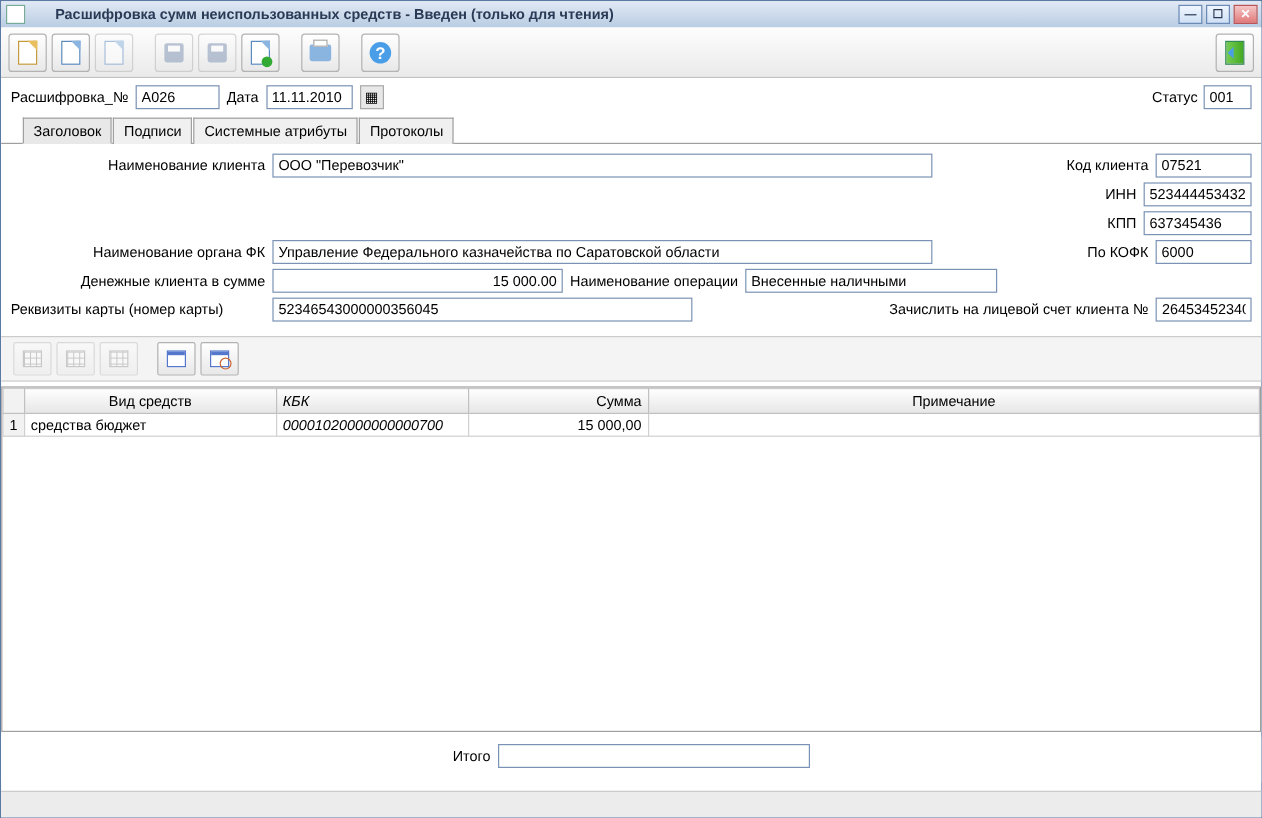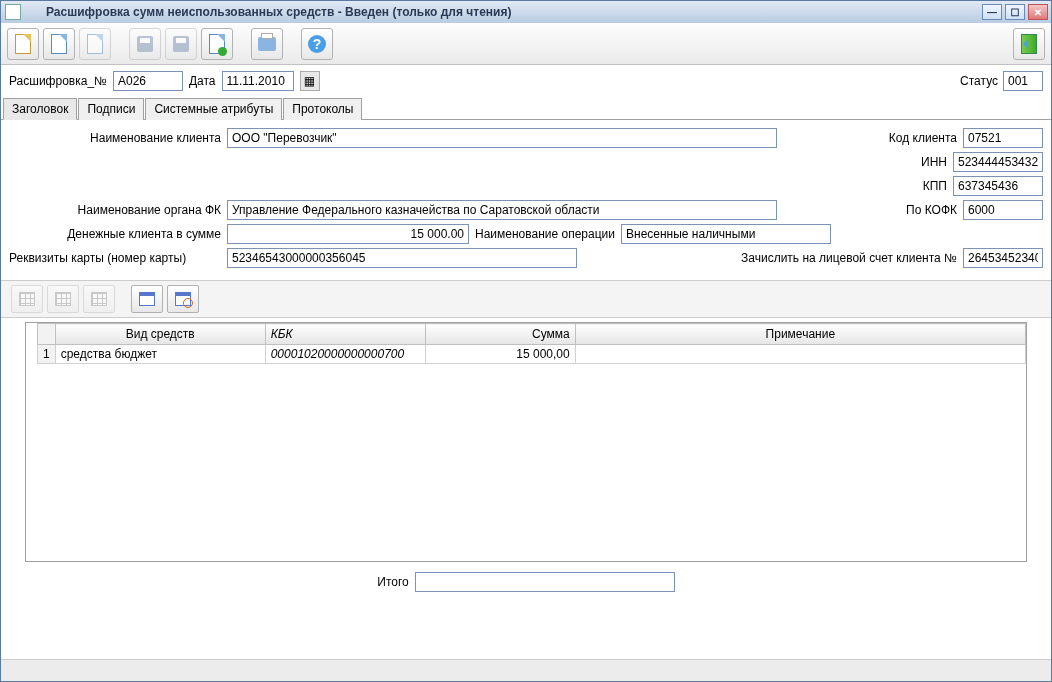--- a/index.html
+++ b/index.html
@@ -118,21 +118,21 @@
     font-size:12px;
   }
   .date-btn{
     width:20px;height:20px;border:1px solid #aaa;background:#e8e8e8;display:flex;align-items:center;justify-content:center;cursor:pointer;
   }
   .hdr-right{margin-left:auto;display:flex;align-items:center;gap:5px;}
   
   .tabs{
     display:flex;
     border-bottom:1px solid #a0a0a0;
-    padding-left:2px;
+    padding-left:18px;
     background:#fff;
   }
   .tab{
     border:1px solid #a0a0a0;
     border-bottom:none;
     padding:3px 8px;
     background:#f0f0f0;
     cursor:pointer;
     margin-right:1px;
     position:relative;
@@ -175,25 +175,24 @@
     width:32px;height:28px;border:1px solid #b2b2b2;border-radius:2px;background:linear-gradient(#fff,#e8e8e8);display:flex;align-items:center;justify-content:center;cursor:pointer;
   }
   .gt-btn.disabled{opacity:0.4;cursor:default;}
   .gt-icon-grid{width:16px;height:14px;background:#fff;border:1px solid #888;background-image:linear-gradient(#888 1px,transparent 1px),linear-gradient(90deg,#888 1px,transparent 1px);background-size:5px 5px;}
   .gt-icon-cal{width:16px;height:14px;border:1px solid #57c;background:#fff;position:relative;}
   .gt-icon-cal::before{content:"";position:absolute;top:0;left:0;right:0;height:3px;background:#57c;}
   .gt-icon-cal.mag::after{content:"";position:absolute;bottom:-3px;right:-3px;width:8px;height:8px;border:1px solid #c63;border-radius:50%;}
   
   .grid{
     border:1px solid #a0a0a0;
-    margin:4px 24px;
-    height:240px;
+    margin:4px 0;
+    height:288px;
     overflow:auto;
     background:#fff;
-    padding-left:11px;
   }
   .grid table{width:100%; border-collapse:collapse; font-size:12px;}
   .grid th{
     background:linear-gradient(#fefefe,#e6e6e6);
     border:1px solid #c0c0c0;
     padding:3px 5px;
     font-weight:normal;
   }
   .grid td{
     border:1px solid #d0d0d0;

